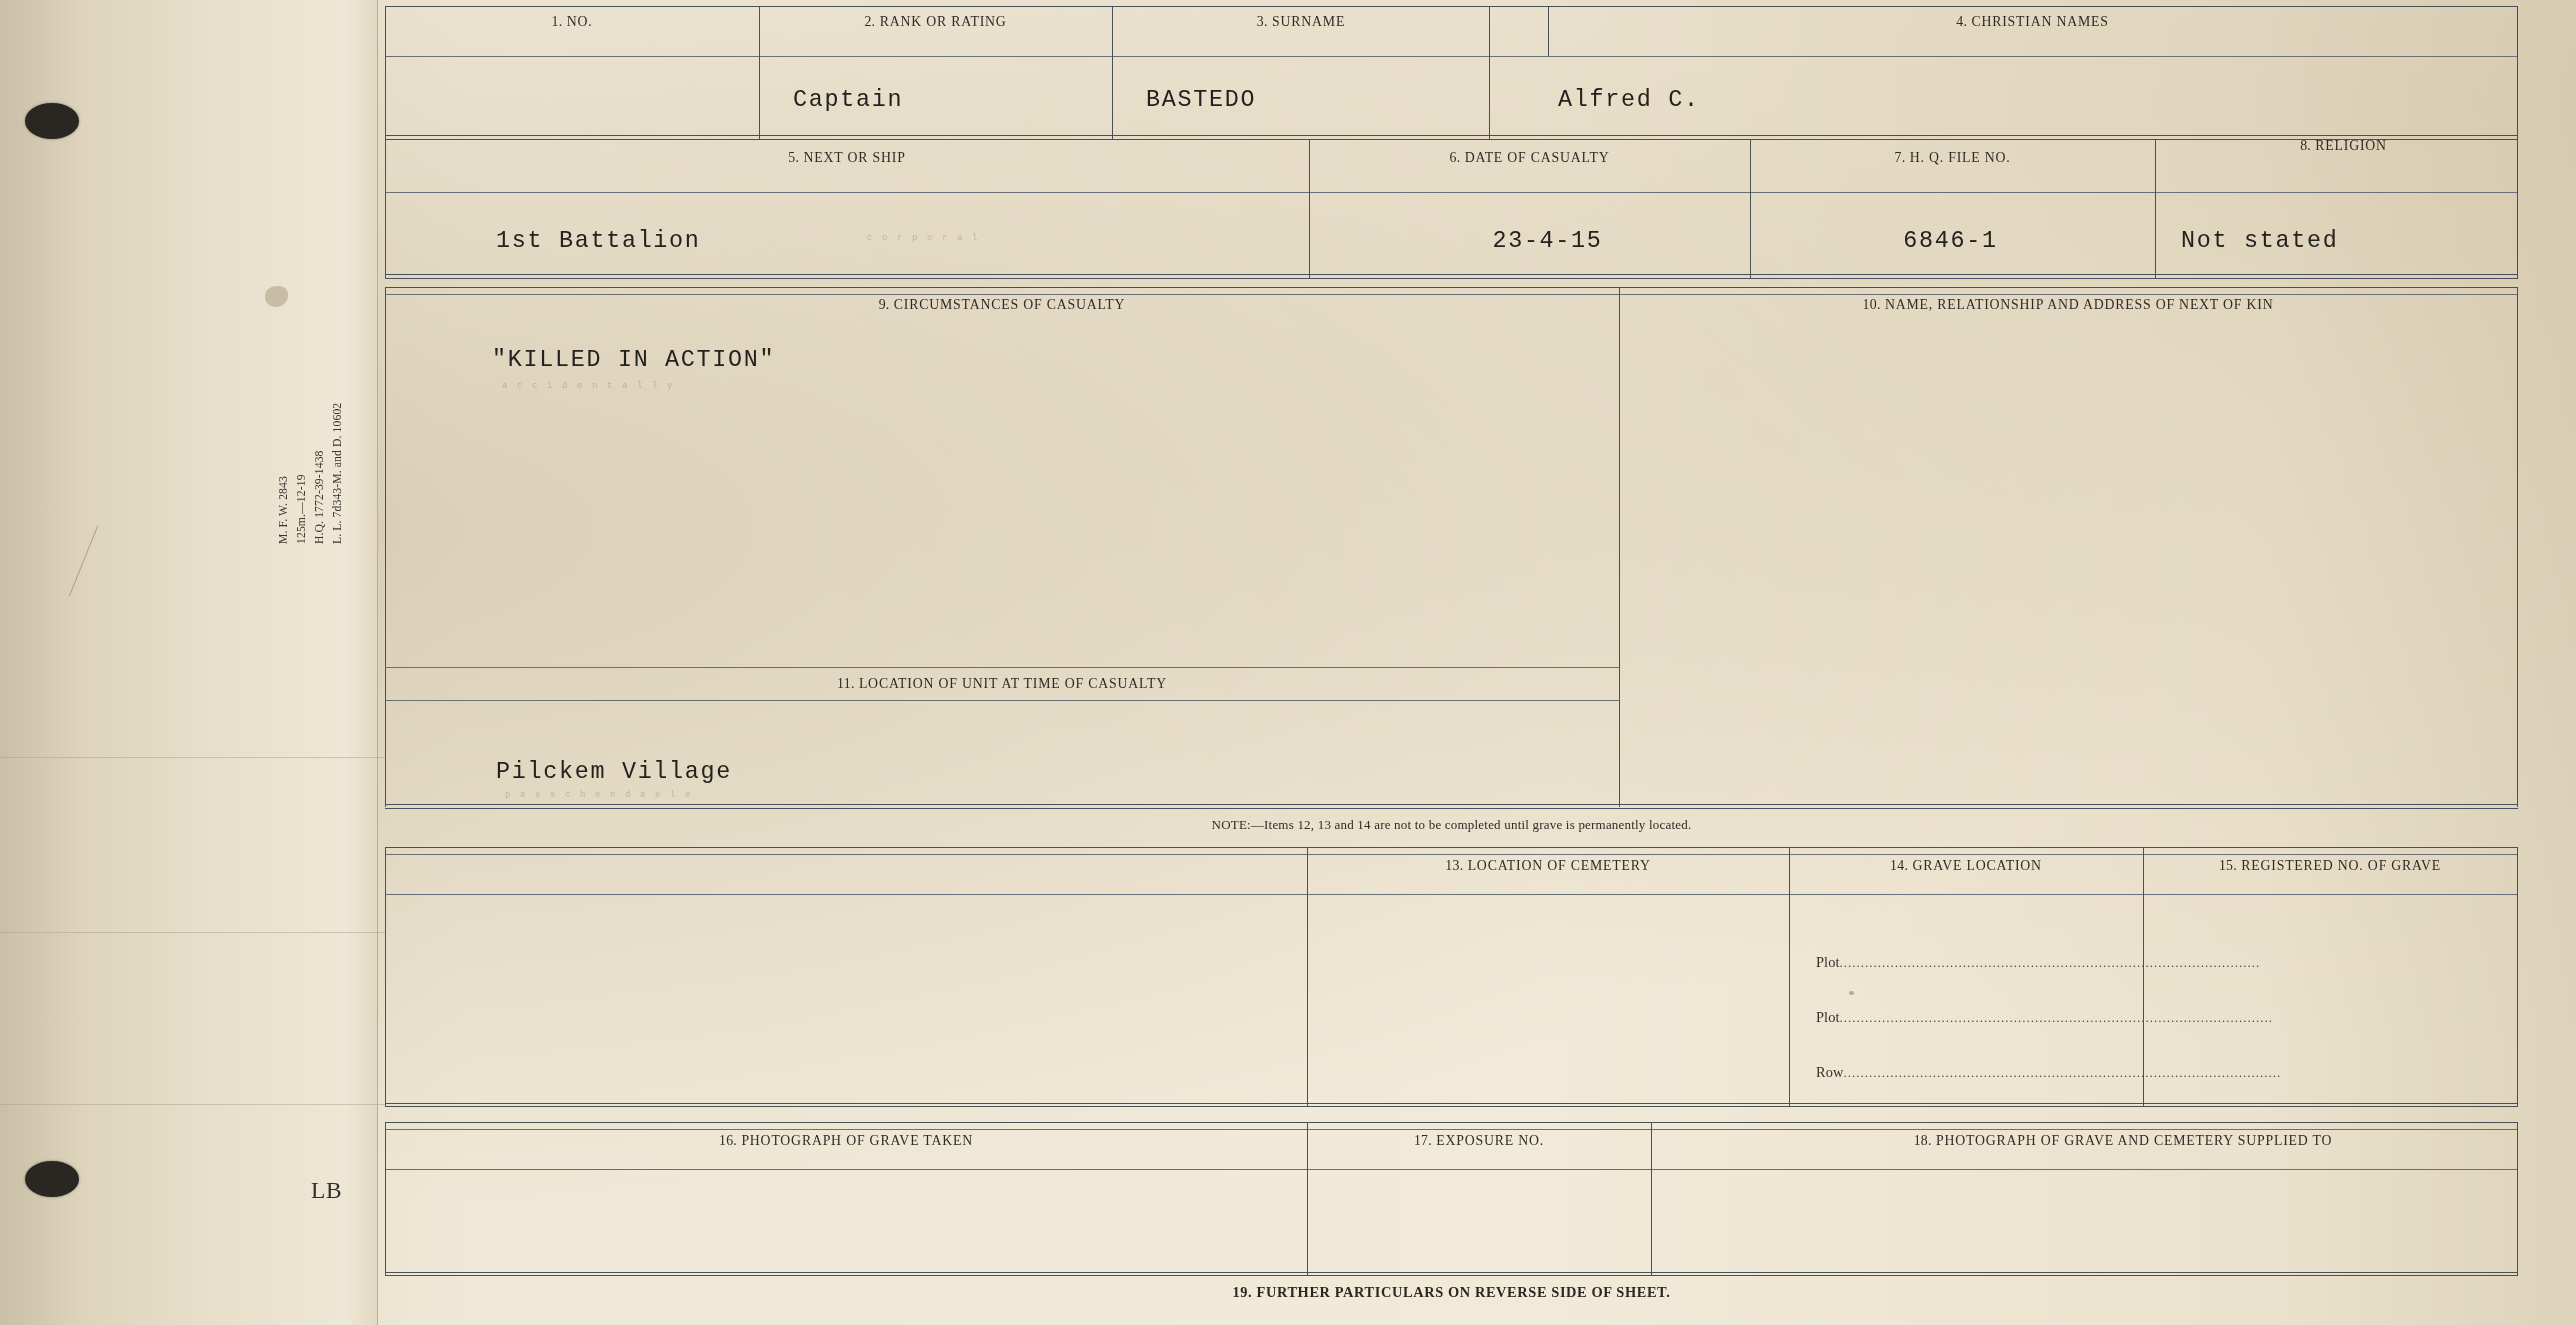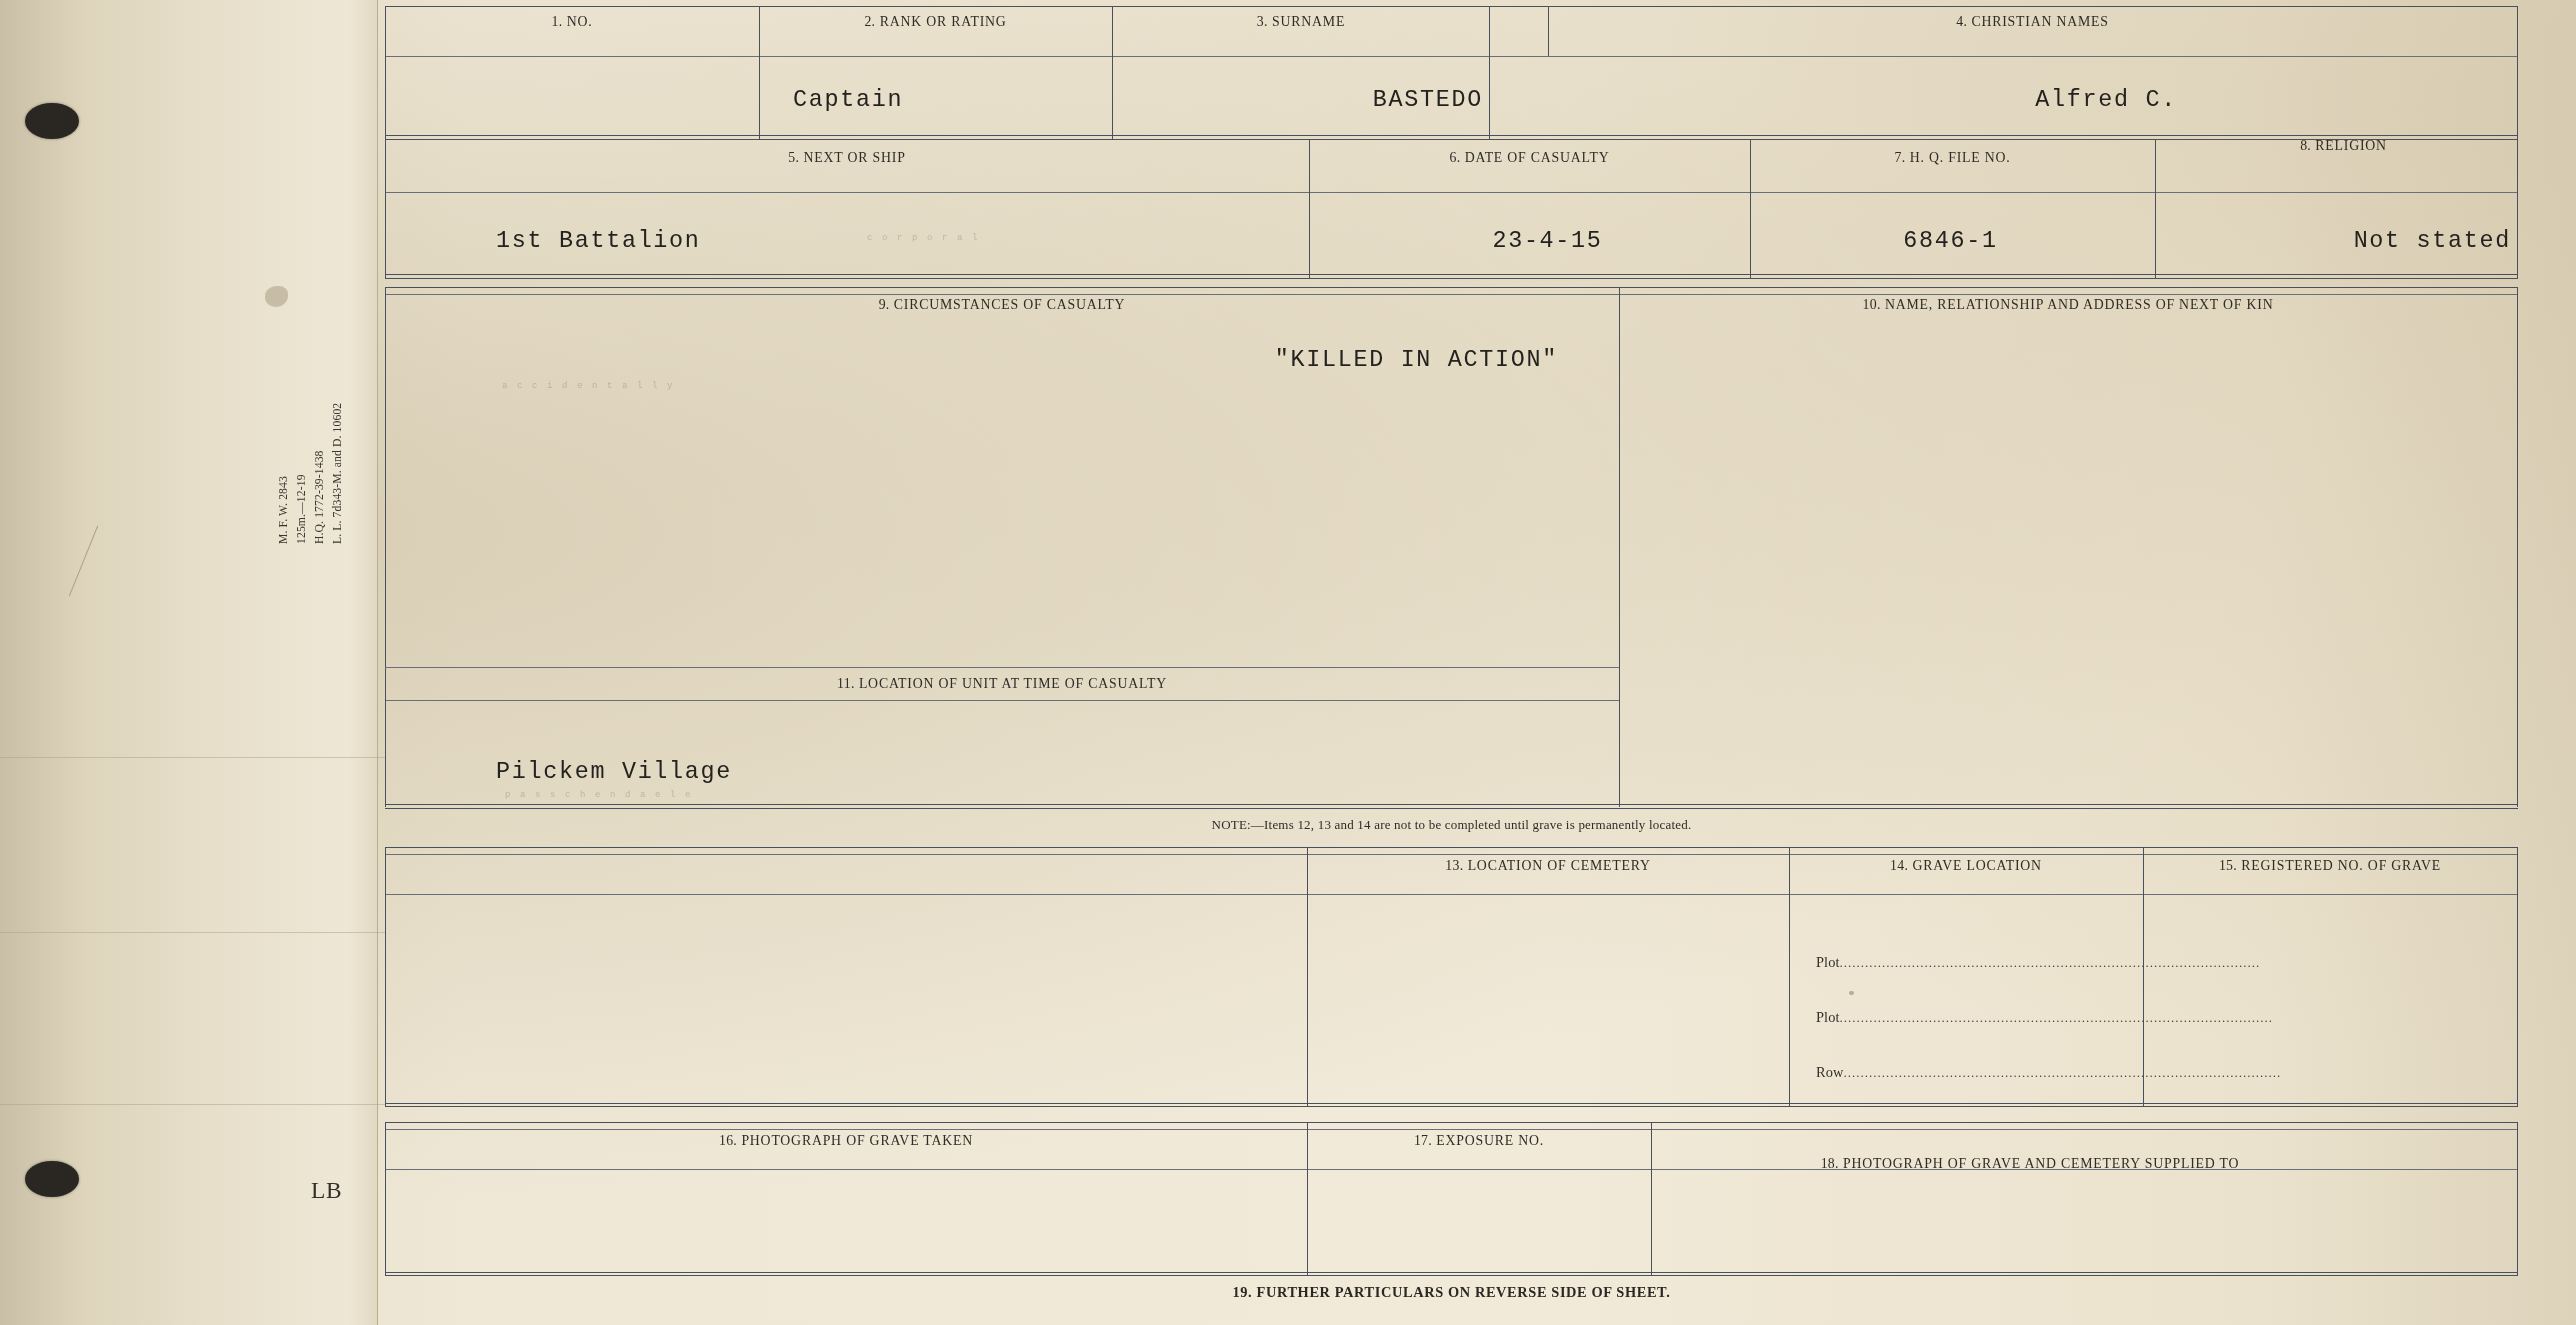--- a/index.html
+++ b/index.html
@@ -114,21 +114,20 @@
     padding-top: 8.3px;
     white-space: nowrap;
   }
   .hdr .num { letter-spacing: 0.3px; }
 
   .entry {
     font-family: "Liberation Mono", monospace;
     font-size: 23.4px;
     color: #24221e;
     letter-spacing: 1.7px;
-    text-align: right;
   }
 
   .rule {
     position: absolute;
     background: #4a4f5c;
   }
   .rule.h { height: 1.4px; }
   .rule.v { width: 1.4px; }
   .rule.thin { background: #6a6e79; }
 
@@ -418,21 +417,21 @@
     <div class="cell entry" style="left:27.5px; top:1190px; width:874px; height:69px;"></div>
 
     <div class="cell" style="left:922px; top:1119px; width:344px;">
       <div class="hdr">
         <span class="num">17.</span>
         <span>EXPOSURE NO.</span>
       </div>
     </div>
     <div class="cell entry" style="left:946px; top:1190px; width:303px; height:69px;"></div>
 
-    <div class="cell" style="left:1212px; top:1119px; width:866px;margin-top:23px;">
+    <div class="cell" style="left:1305px; top:1119px; width:866px;">
       <div class="hdr">
         <span class="num">18.</span>
         <span>PHOTOGRAPH OF GRAVE AND CEMETERY SUPPLIED TO</span>
       </div>
     </div>
     <div class="cell entry" style="left:1294px; top:1190px; width:819px; height:69px;"></div>
 
     <div class="footer">19.  FURTHER PARTICULARS ON REVERSE SIDE OF SHEET.</div>
 
   </div>

